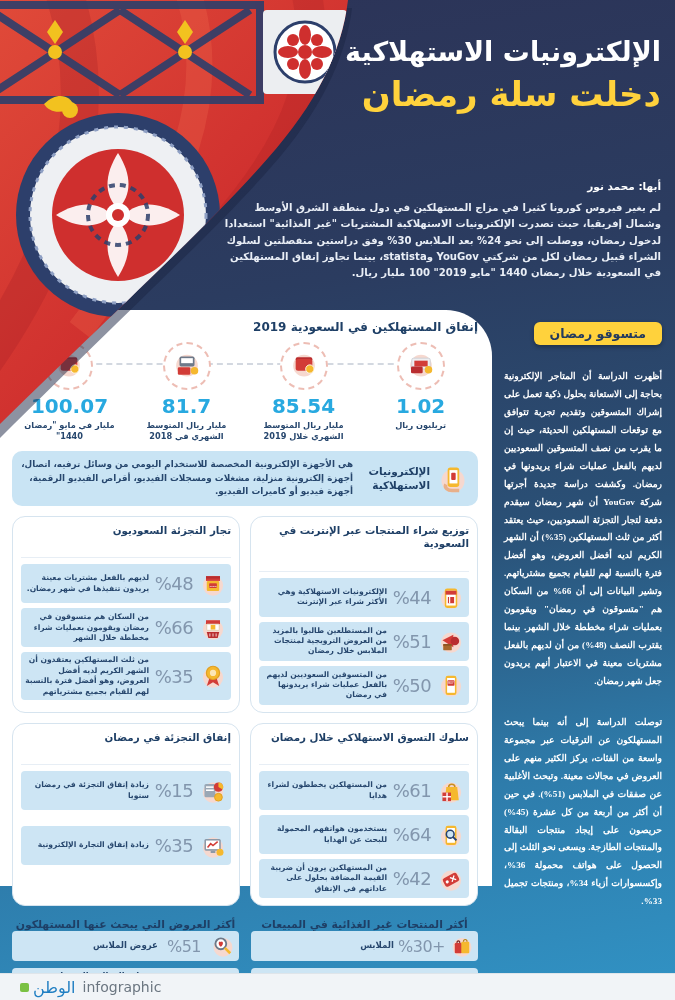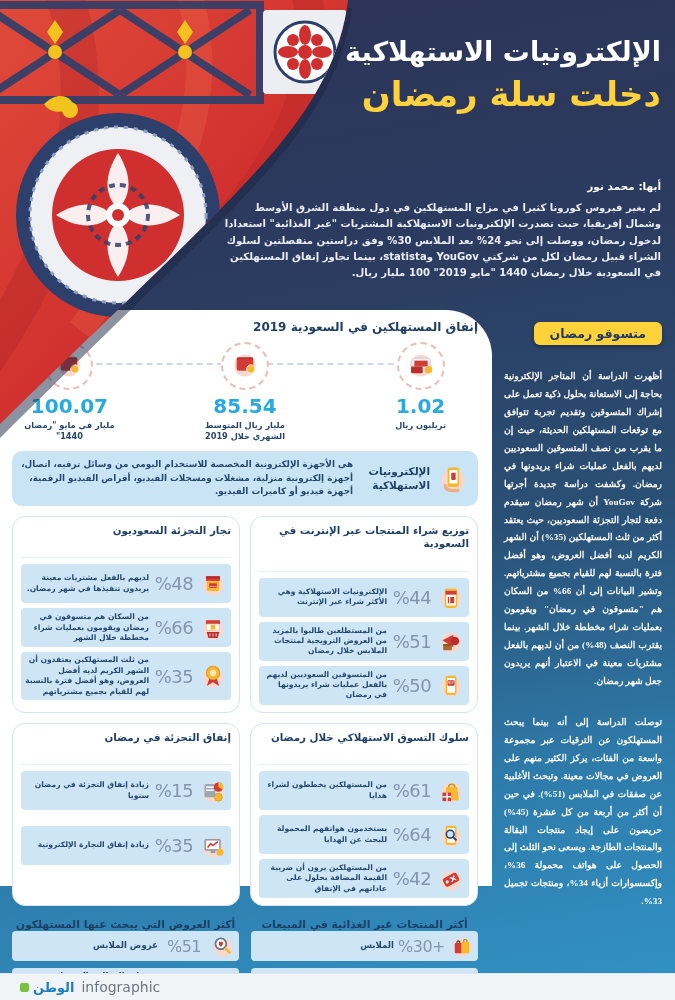--- a/index.html
+++ b/index.html
@@ -54,21 +54,21 @@
   .brow .row-text{font-size:8.6px;}
   
   .sidebar{position:absolute;top:322px;left:504px;width:158px;direction:rtl;z-index:1;}
   .badge{display:inline-block;background:#ffd23c;color:#233a5e;font-weight:bold;font-size:12.5px;
     padding:4px 16px;border-radius:6px;box-shadow:0 2px 4px rgba(0,0,0,.3);}
   .side-p{color:#ffffff;font-size:9.2px;line-height:1.95;text-align:justify;margin:23px 0 0;font-weight:bold;font-family:Liberation Serif, serif;}
   
   .footer{position:absolute;bottom:0;left:0;width:100%;height:27px;background:#f1f4f7;border-top:1px solid #dfe5ea;
     display:flex;align-items:center;padding:0 20px;gap:7px;box-sizing:border-box;z-index:4;}
   .logo-dot{width:9px;height:9px;background:#7ac143;border-radius:2px;display:inline-block;}
-  .logo-ar{color:#1f7ec2;font-weight:bold;font-size:13px;direction:rtl;margin-left:-3px;}
+  .logo-ar{color:#1f7ec2;font-weight:normal;font-size:16px;direction:rtl;margin-left:-3px;}
   .footer-label{color:#6b7680;font-size:14px;text-align:center;}
 </style>
 </head>
 <body>
 
 <div class="page">
 
   <svg class="fabric" viewBox="0 0 450 470" width="450" height="470">
     <defs>
       <linearGradient id="rg" x1="0" y1="0" x2="1" y2="1">
@@ -181,20 +181,33 @@
                 <circle cx="25" cy="24" r="5" fill="#f5b82e" stroke="#fff" stroke-width="1"></circle>
               </svg></span>
           </div>
           <div class="stat-val">85.54</div>
           <div class="stat-lab">مليار ريال المتوسط الشهري خلال 2019</div>
         </div>
         <div class="stat">
           <div class="stat-ic">
             <span><svg viewBox="0 0 36 36" width="30">
                 <circle cx="18" cy="20" r="13" fill="#f6d8cf"></circle>
+                <rect x="9" y="9" width="18" height="12" rx="2" fill="#6d7989"></rect>
+                <rect x="11" y="11" width="14" height="6" fill="#fff"></rect>
+                <rect x="7" y="22" width="15" height="9" rx="1.5" fill="#d23c37"></rect>
+                <circle cx="27" cy="26" r="4.5" fill="#f5b82e"></circle>
+              </svg></span>
+          </div>
+          <div class="stat-val">81.7</div>
+          <div class="stat-lab">مليار ريال المتوسط الشهري في 2018</div>
+        </div>
+        <div class="stat">
+          <div class="stat-ic">
+            <span><svg viewBox="0 0 36 36" width="30">
+                <circle cx="18" cy="20" r="13" fill="#f6d8cf"></circle>
                 <rect x="8" y="10" width="20" height="5" rx="2" fill="#b92d2f"></rect>
                 <rect x="8" y="12" width="20" height="14" rx="3" fill="#d23c37"></rect>
                 <circle cx="25" cy="24" r="5" fill="#f5b82e" stroke="#fff" stroke-width="1"></circle>
               </svg></span>
           </div>
           <div class="stat-val">100.07</div>
           <div class="stat-lab">مليار في مايو "رمضان 1440"</div>
         </div>
       </div>
 

